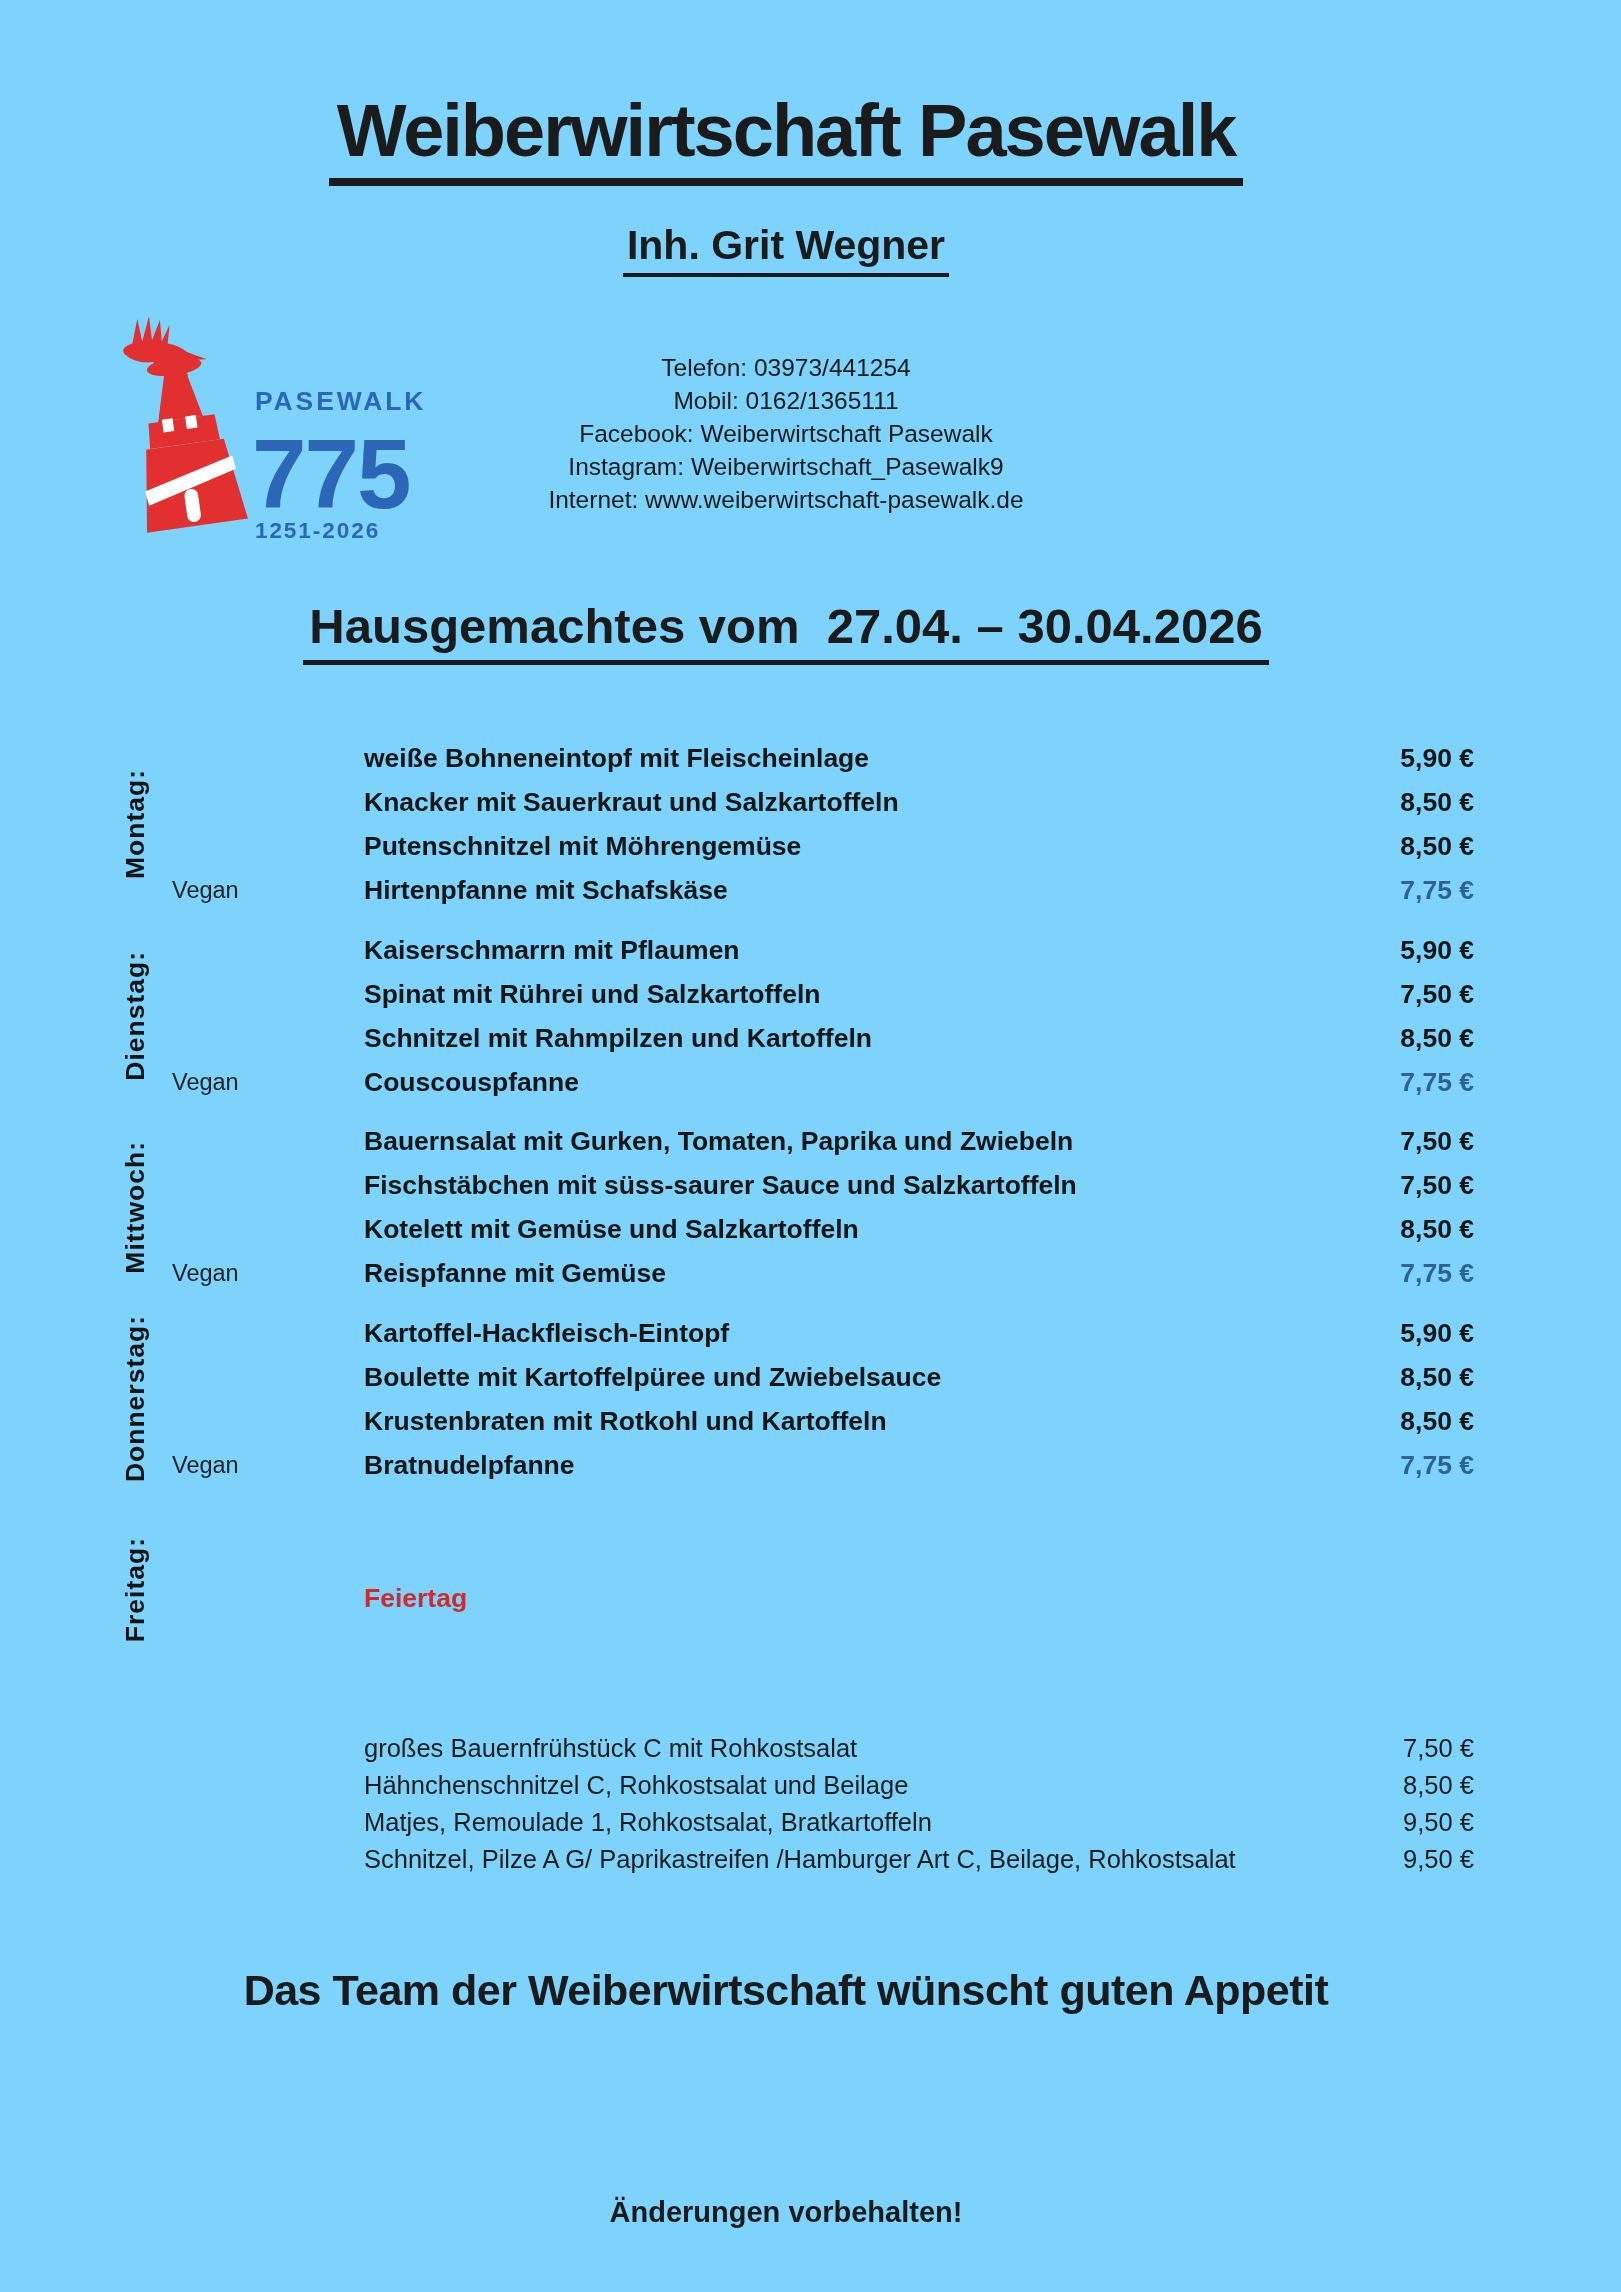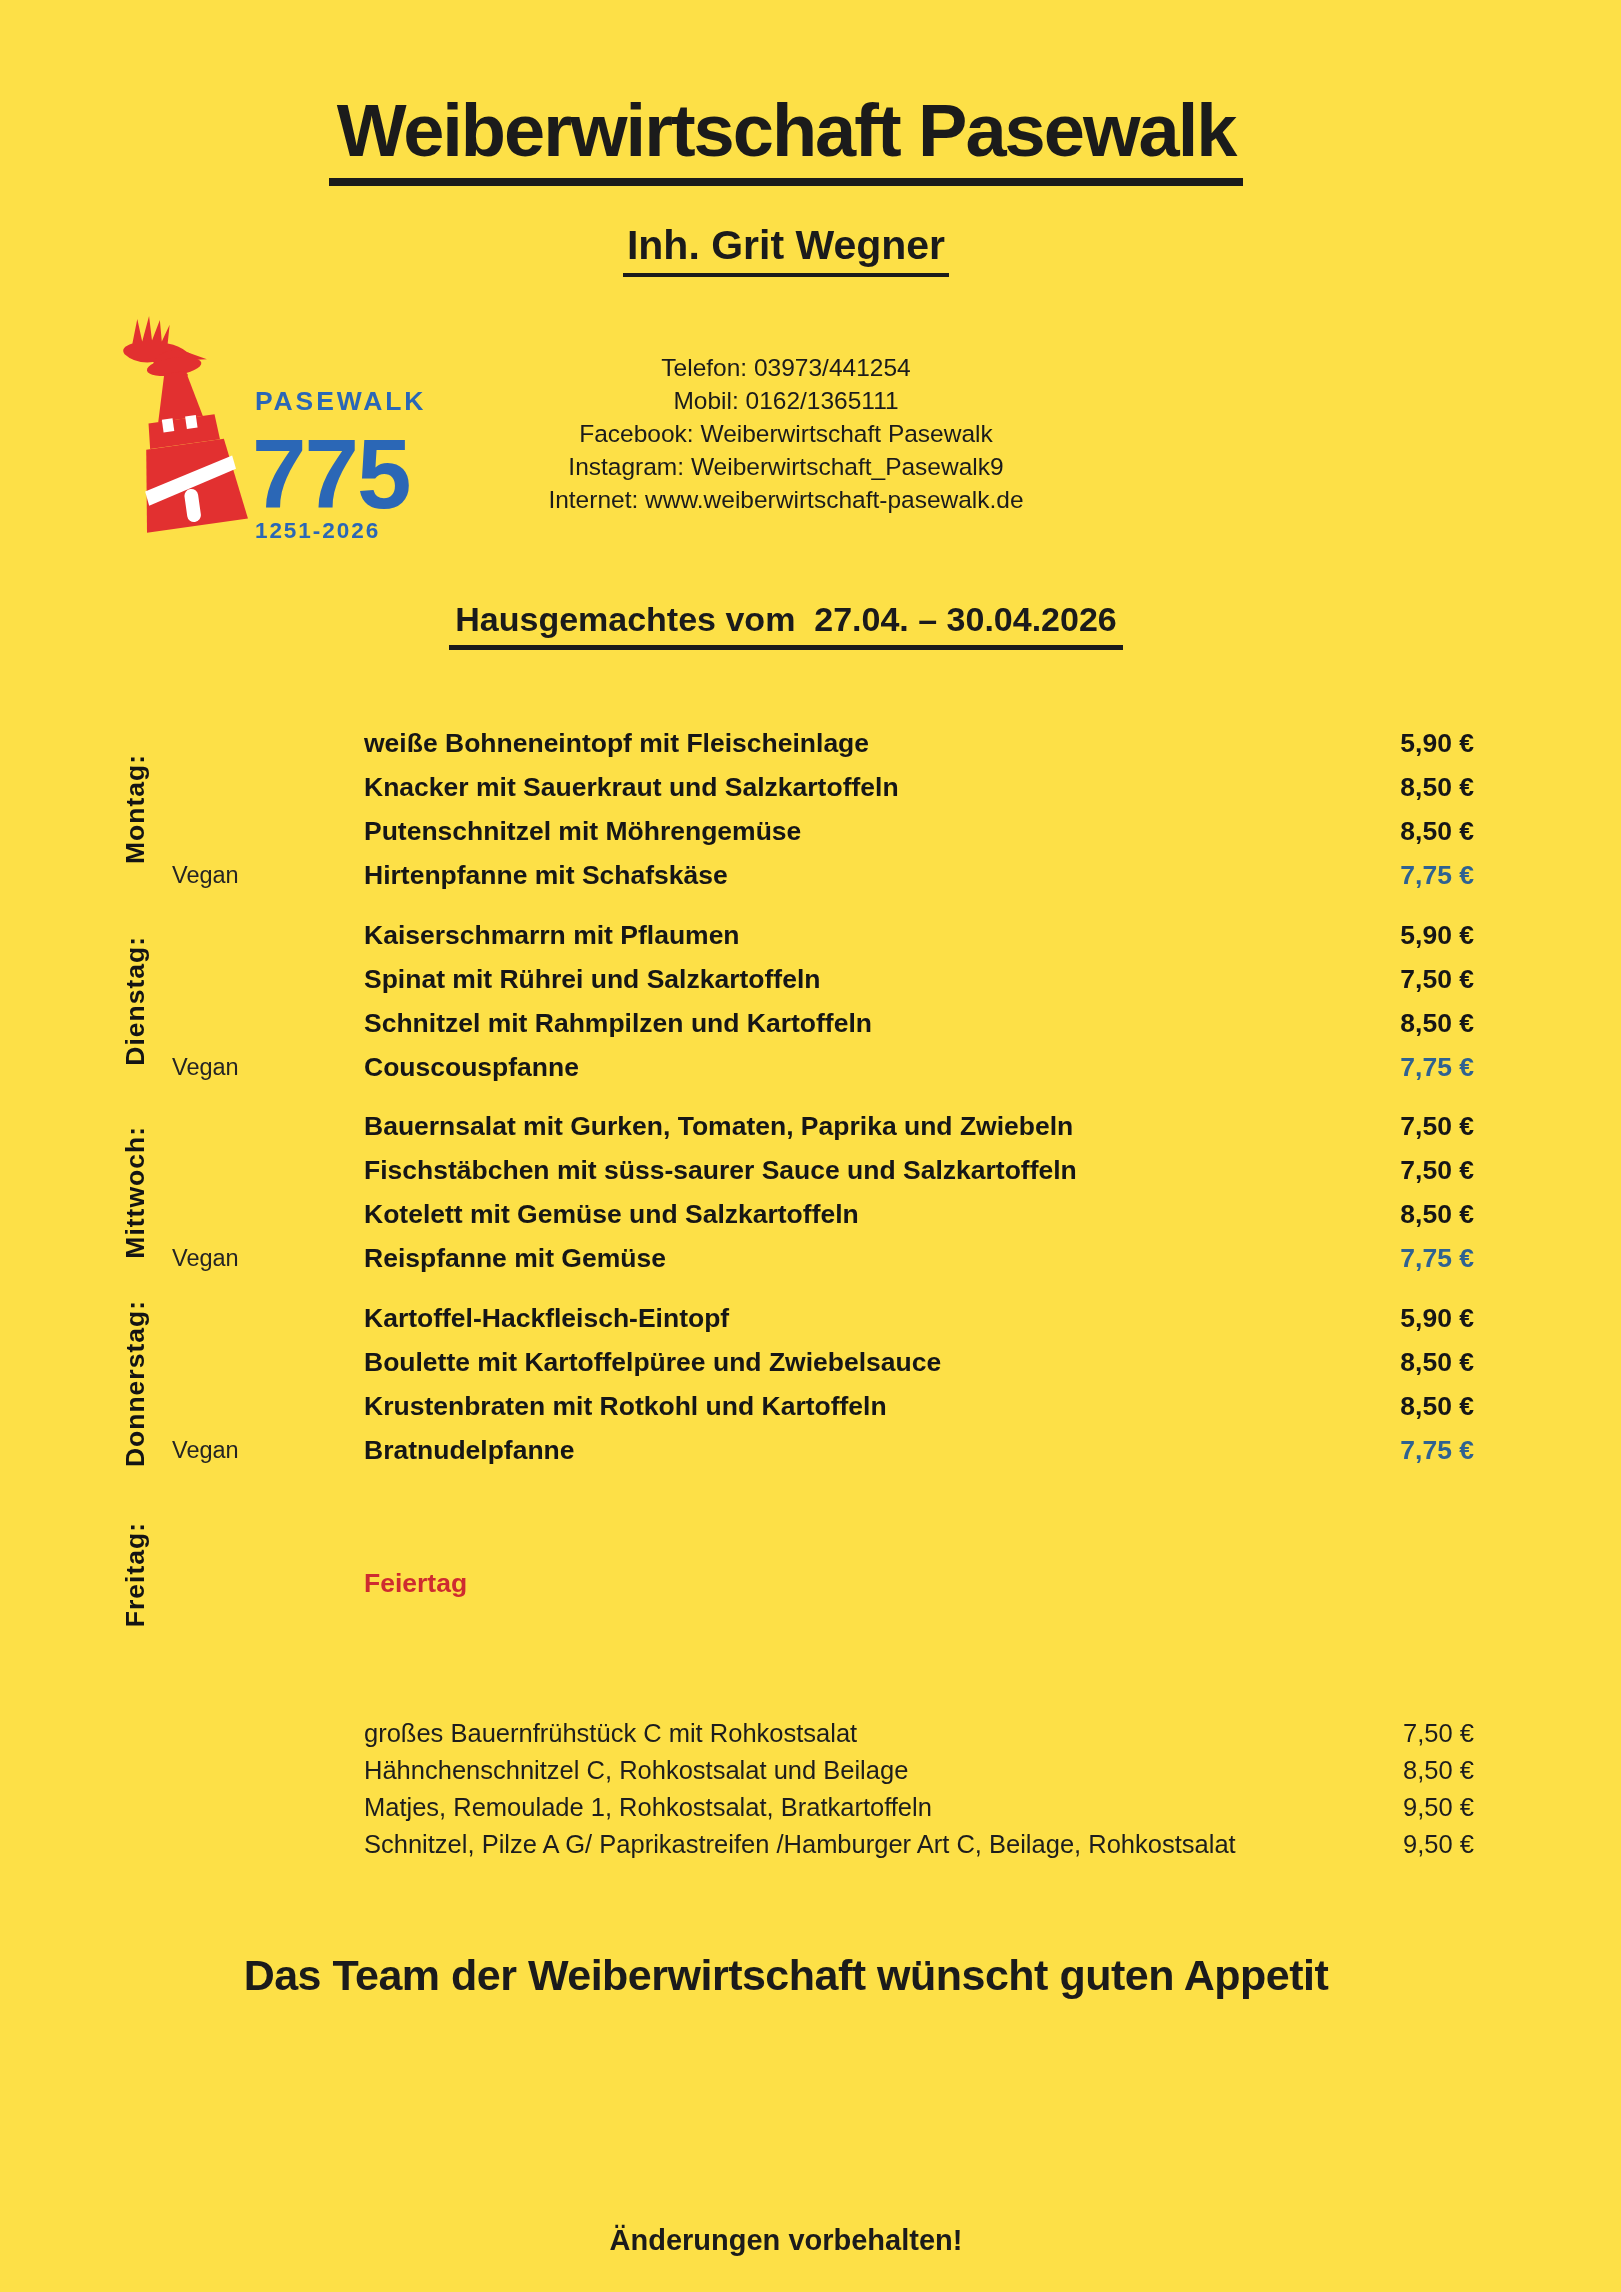--- a/index.html
+++ b/index.html
@@ -12,40 +12,40 @@
   *{margin:0;padding:0;box-sizing:border-box;}
   html,body{background:#ffffff;}
   body{
     width:1621px;height:2293px;
     font-family:"Liberation Sans", sans-serif;
     color:var(--text);
     overflow:hidden;
   }
   .page{
     width:1621px;height:2293px;
-    padding:94px 147px 36px 98px;
+    padding:94px 147px 64px 98px;
     display:flex;flex-direction:column;
-    background:#fde047;
+    background:#7dd3fc;
   }
   
   .title{text-align:center;font-size:74px;line-height:1.0;font-weight:bold;letter-spacing:-2px;}
   .title span{display:inline-block;padding:0 7.8px 9.8px;border-bottom:8.8px solid #1b1b1b;white-space:pre;}
   .subtitle{margin-top:39px;text-align:center;font-size:41px;line-height:1.0;font-weight:bold;}
   .subtitle span{display:inline-block;padding:0 3.9px 6.9px;border-bottom:4.9px solid #1b1b1b;white-space:pre;}
   
   .logo-contact-row{position:relative;margin-top:27.4px;height:257px;}
   .logo{position:absolute;left:4.9px;top:8px;width:343px;height:257px;}
   .logo-red-fill{fill:var(--logo-red);}
   .logo-red-stroke{stroke:var(--logo-red);stroke-width:3;fill:none;stroke-linecap:round;}
   .logo-city{fill:var(--logo-blue);font-size:27px;font-weight:bold;letter-spacing:3px;}
   .logo-number{fill:var(--logo-blue);font-size:100px;font-weight:bold;letter-spacing:-2px;}
   .logo-years{fill:var(--logo-blue);font-size:23px;font-weight:600;letter-spacing:2px;}
   .contact{padding-top:47px;text-align:center;font-weight:normal;font-size:24.5px;line-height:33px;}
   
-  .menu-heading{margin-top:41px;text-align:center;font-size:34px;line-height:1.0;font-weight:bold;}
+  .menu-heading{margin-top:41px;text-align:center;font-size:49px;line-height:1.0;font-weight:bold;}
   .menu-heading span{display:inline-block;padding:0 5.9px 8.8px;border-bottom:5.9px solid #1b1b1b;white-space:pre;}
   
   .menu{margin-top:71px;}
   .day-block{display:flex;margin-bottom:15.7px;}
   .day-col{width:74px;flex:none;display:flex;align-items:center;justify-content:center;}
   .day-label{
     writing-mode:vertical-rl;transform:rotate(180deg);
     font-weight:bold;font-size:26.5px;letter-spacing:1px;color:#141414;
   }
   .rows{flex:1;}

